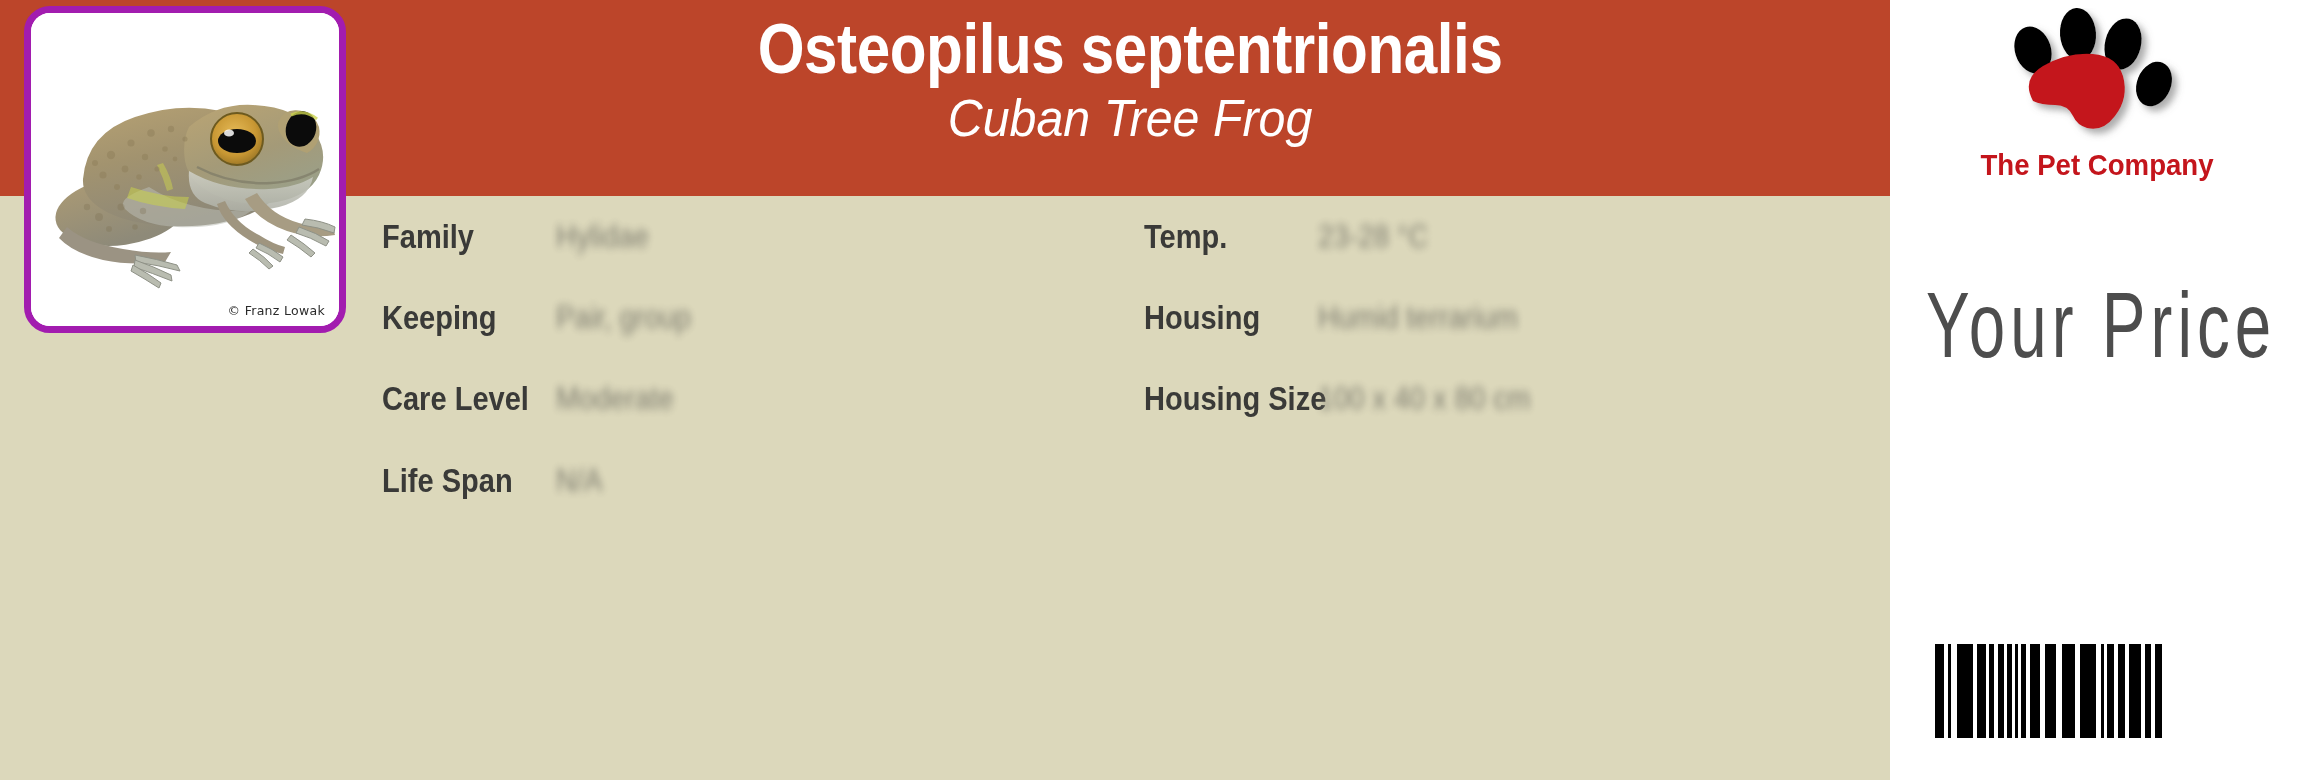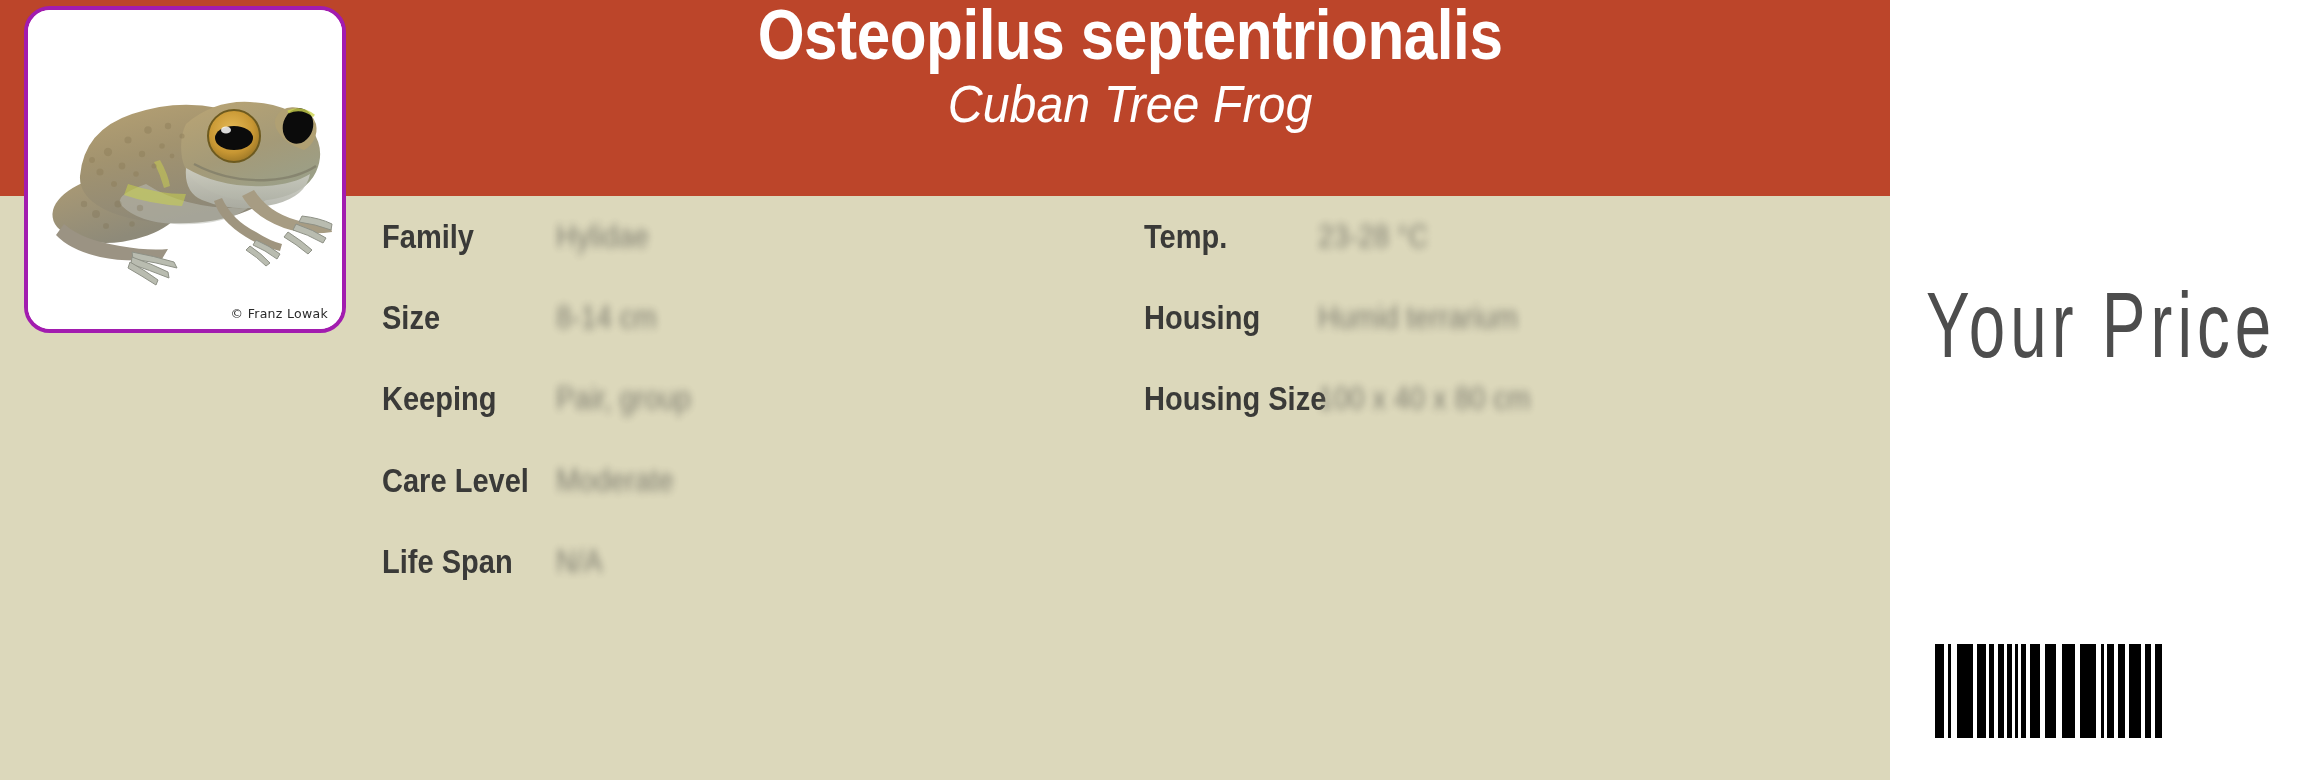--- a/index.html
+++ b/index.html
@@ -44,20 +44,21 @@
   .title-block {
     position: absolute;
     left: 370px;
     top: 0;
     width: 1520px;
     height: 196px;
     display: flex;
     flex-direction: column;
     align-items: center;
     justify-content: flex-start;
+    padding-top: 14px;
     box-sizing: border-box;
   }
 
   .sci-name {
     color: #ffffff;
     font-family: "Liberation Sans Narrow", "Liberation Sans", sans-serif;
     font-size: 70px;
     font-weight: bold;
     line-height: 1.02;
     letter-spacing: -0.5px;
@@ -80,21 +81,21 @@
   }
 
   
   .photo-frame {
     position: absolute;
     left: 24px;
     top: 6px;
     width: 322px;
     height: 327px;
     background: #ffffff;
-    border: 4px solid #a21caf;
+    border: 7px solid #a21caf;
     border-radius: 26px;
     box-sizing: border-box;
     overflow: hidden;
   }
   .photo-stage {
     position: absolute;
     inset: 0;
     background: #ffffff;
   }
   .photo-credit {
@@ -351,24 +352,20 @@
       </div>
     </div>
 
     <div class="spec-grid">
       <div class="spec-col left">
         <div class="spec-row">
           <span class="spec-label">Family</span>
           <span class="spec-value">Hylidae</span>
         </div>
         <div class="spec-row">
-          <span class="spec-label">Size</span>
-          <span class="spec-value">8-14 cm</span>
-        </div>
-        <div class="spec-row">
           <span class="spec-label">Keeping</span>
           <span class="spec-value">Pair, group</span>
         </div>
         <div class="spec-row">
           <span class="spec-label">Care Level</span>
           <span class="spec-value">Moderate</span>
         </div>
         <div class="spec-row">
           <span class="spec-label">Life Span</span>
           <span class="spec-value">N/A</span>
@@ -387,20 +384,37 @@
         <div class="spec-row">
           <span class="spec-label">Housing Size</span>
           <span class="spec-value">100 x 40 x 80 cm</span>
         </div>
       </div>
     </div>
   </div>
 
   <div class="price-panel">
 
+    <div class="brand-logo">
+      <svg class="paw-svg" viewBox="0 0 196 138">
+        <defs>
+          <filter id="pawShadow" x="-30%" y="-30%" width="180%" height="180%">
+            <feDropShadow dx="5" dy="5" stdDeviation="3.5" flood-color="#6a6a6a" flood-opacity="0.55"></feDropShadow>
+          </filter>
+        </defs>
+        <g filter="url(#pawShadow)">
+          <ellipse cx="34" cy="42" rx="18" ry="24" fill="#000000" transform="rotate(-18 34 42)"></ellipse>
+          <ellipse cx="79" cy="26" rx="18" ry="26" fill="#000000" transform="rotate(-4 79 26)"></ellipse>
+          <ellipse cx="124" cy="36" rx="18" ry="26" fill="#000000" transform="rotate(14 124 36)"></ellipse>
+          <ellipse cx="155" cy="76" rx="17" ry="23" fill="#000000" transform="rotate(22 155 76)"></ellipse>
+          <path d="M34 93 q-12 -22 10 -35 q24 -14 50 -12 q24 2 30 22 q6 22 -8 40 q-12 16 -28 12 q-10 -3 -14 -12 q-5 -11 -18 -11 q-14 0 -22 -4 z" fill="#c4151c"></path>
+        </g>
+      </svg>
+      <div class="brand-name">The Pet Company</div>
+    </div>
 
     <div class="your-price">Your Price</div>
 
     <div class="barcode" id="barcode">
         <span class="bar" style="width: 9px; background: rgb(0, 0, 0);"></span>
         <span class="gap" style="width: 4px;"></span>
         <span class="bar" style="width: 3px; background: rgb(0, 0, 0);"></span>
         <span class="gap" style="width: 6px;"></span>
         <span class="bar" style="width: 16px; background: rgb(0, 0, 0);"></span>
         <span class="gap" style="width: 4px;"></span>

